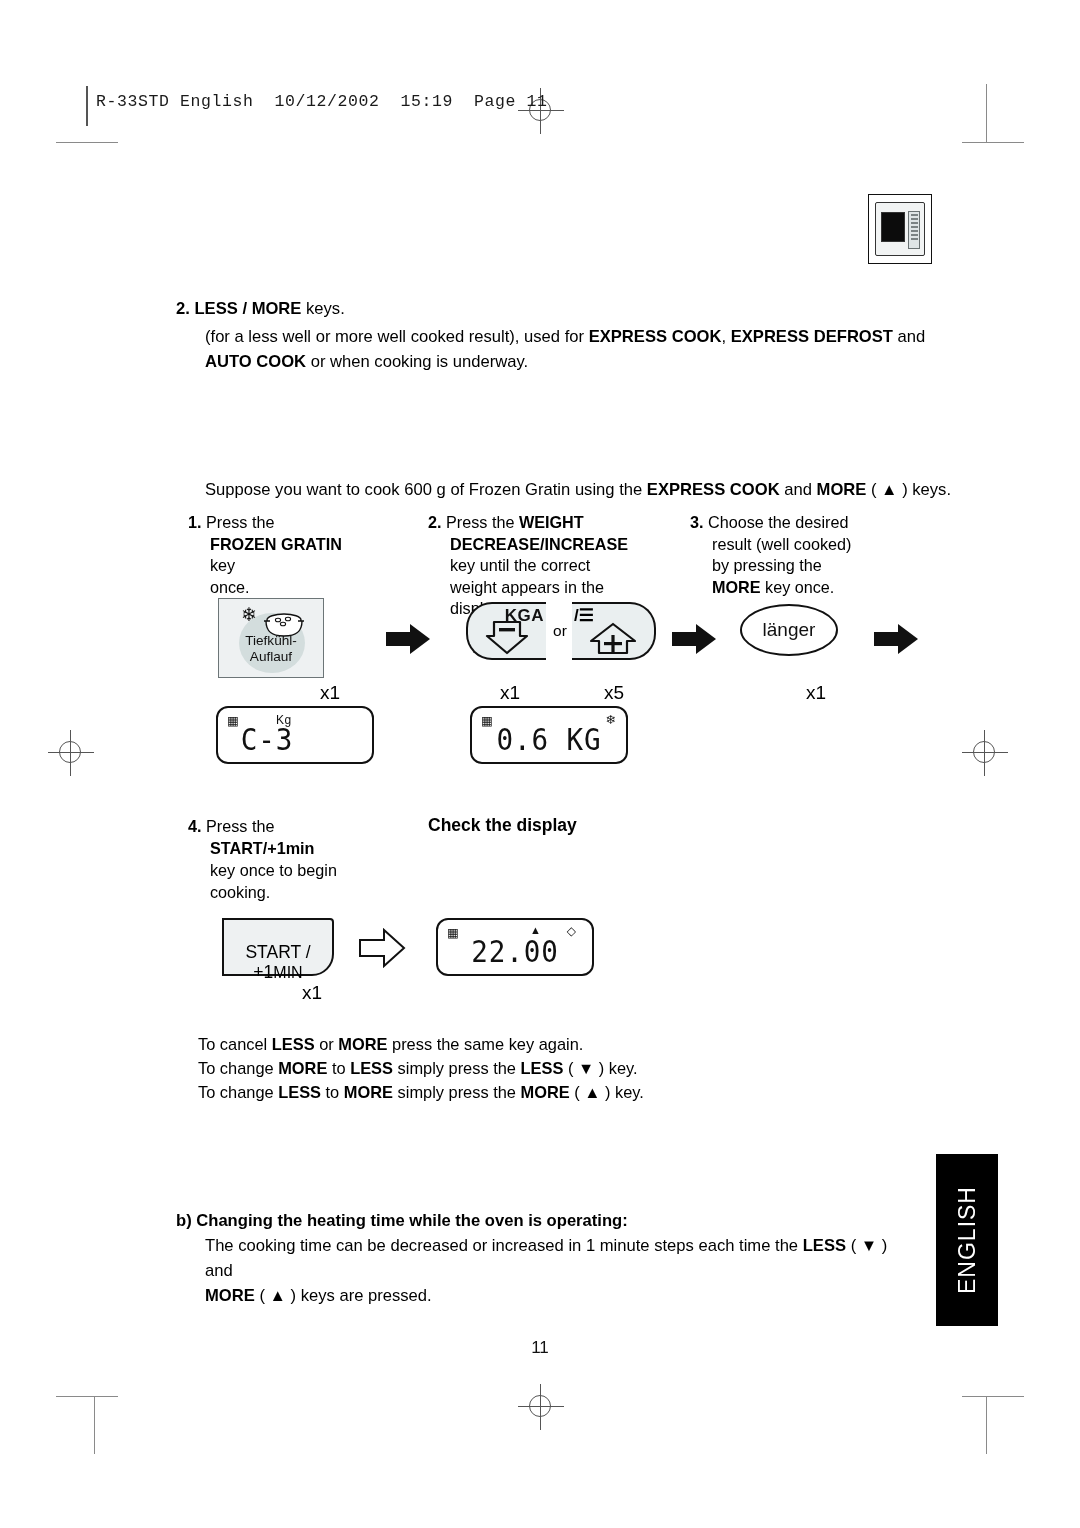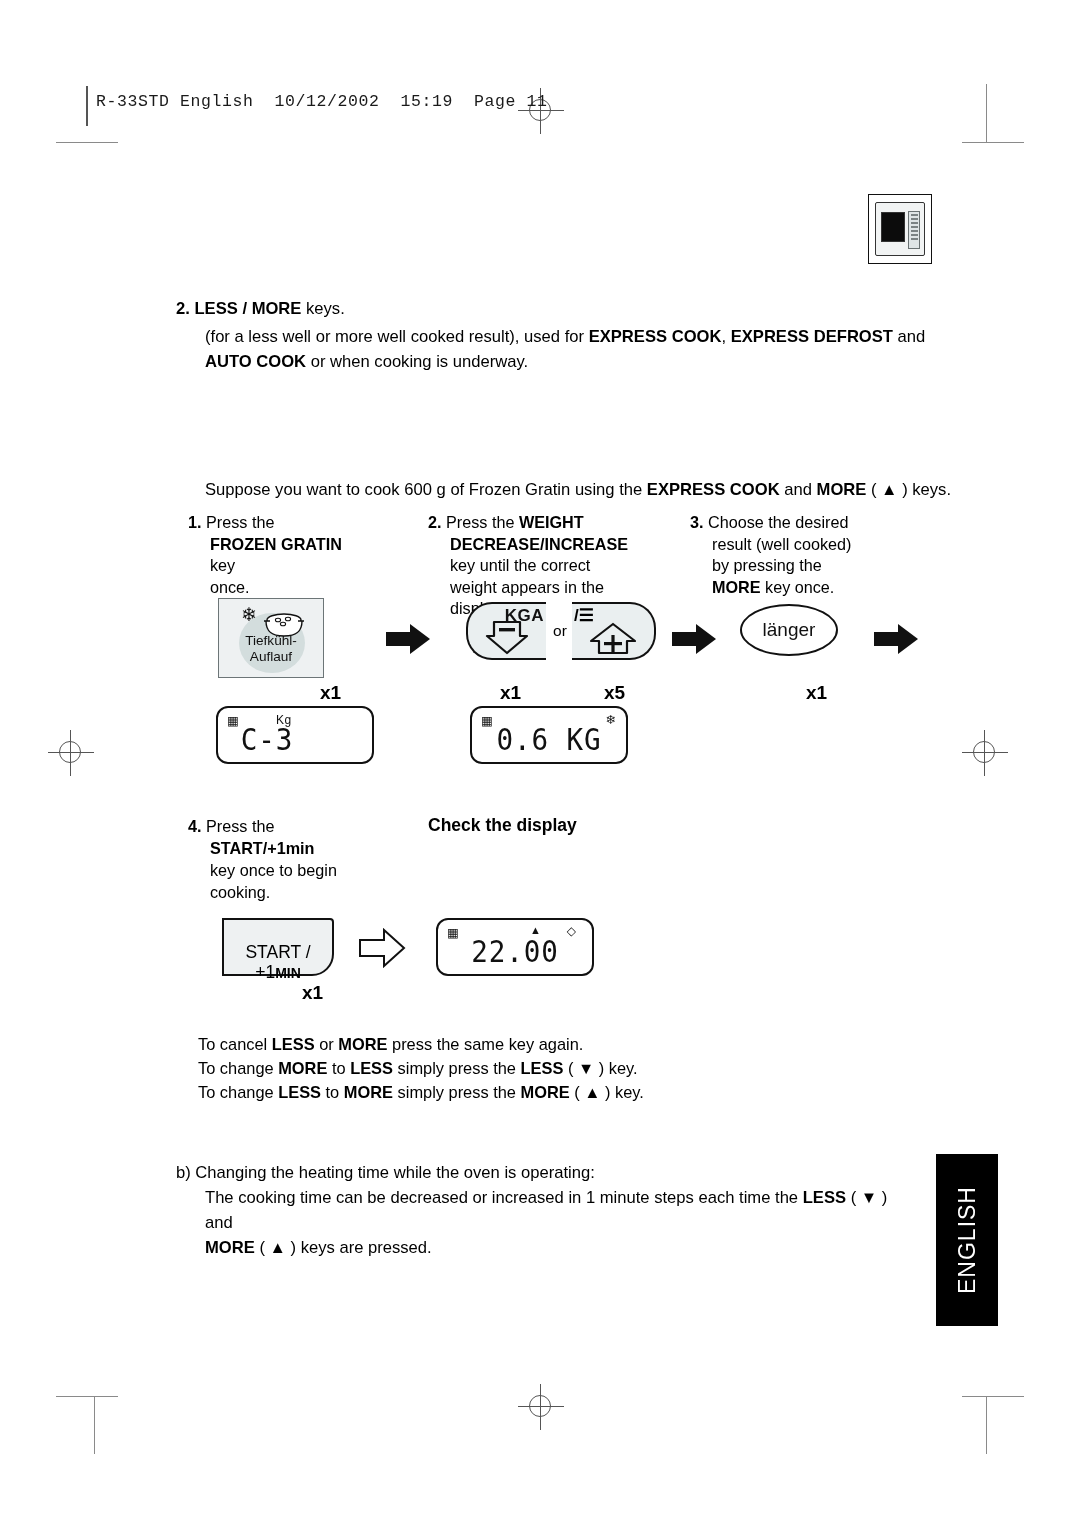--- a/index.html
+++ b/index.html
@@ -138,21 +138,21 @@
   }
   .key-arrow-svg { position: absolute; left: 50%; transform: translateX(-50%); bottom: 2px; }
 
   .key-langer {
     position: absolute; left: 740px; top: 604px; width: 94px; height: 48px;
     border: 2.2px solid #111; border-radius: 50%; background: #fff;
     display: flex; align-items: center; justify-content: center;
     font-size: 19px; color: #111;
   }
 
-  .xcount { position: absolute; font-weight: bold; font-size: 19px; }
+  .xcount { position: absolute; font-weight: normal; font-size: 19px; }
 
   
   .lcd {
     position: absolute; border: 2px solid #111; border-radius: 12px;
     background: #fff; box-sizing: border-box;
   }
   .lcd-1 { left: 216px; top: 706px; width: 158px; height: 58px; }
   .lcd-2 { left: 470px; top: 706px; width: 158px; height: 58px; }
   .lcd-3 { left: 436px; top: 918px; width: 158px; height: 58px; }
   .seg {
@@ -174,30 +174,30 @@
   .check-display { position: absolute; left: 428px; top: 815px; font-weight: bold; font-size: 17.5px; }
 
   .key-start {
     position: absolute; left: 222px; top: 918px; width: 112px; height: 58px;
     border: 2.4px solid #111; background: #eef1f2; box-sizing: border-box;
     border-top-right-radius: 4px; border-bottom-right-radius: 22px;
     text-align: center; padding-top: 22px;
   }
   .key-start .l1 { font-size: 17.5px; line-height: 20px; }
   .key-start .l2 { font-size: 17.5px; line-height: 20px; }
-  .key-start .l2 small { font-size: 14px; font-weight: bold; }
+  .key-start .l2 small { font-size: 16px; }
 
   .arrow-hollow { position: absolute; left: 358px; top: 928px; }
 
   
   .notes { left: 198px; top: 1032px; width: 700px; font-size: 16.4px; line-height: 24px; }
   .notes .hd { font-weight: bold; font-size: 17px; }
 
   .sec-b { left: 176px; top: 1160px; width: 720px; font-size: 16.6px; line-height: 25px; }
-  .sec-b .hd { font-weight: normal; }
+  .sec-b .hd { font-weight: bold; margin-top: 48px; }
   .sec-b .bd { margin-left: 29px; }
 
   
   .eng-tab {
     position: absolute; left: 936px; top: 1154px; width: 62px; height: 172px;
     background: #000;
   }
   .eng-tab span {
     position: absolute; left: 50%; top: 50%;
     transform: translate(-50%, -50%) rotate(-90deg);
@@ -423,14 +423,15 @@
     </div>
     <div class="bd">
       <span class="b">MORE</span><span> ( ▲ ) keys are pressed.</span>
     </div>
   </div>
 
   <div class="eng-tab">
     <span>ENGLISH</span>
   </div>
 
+  <div class="page-no">11</div>
 
 </div>
 
 </body></html>

